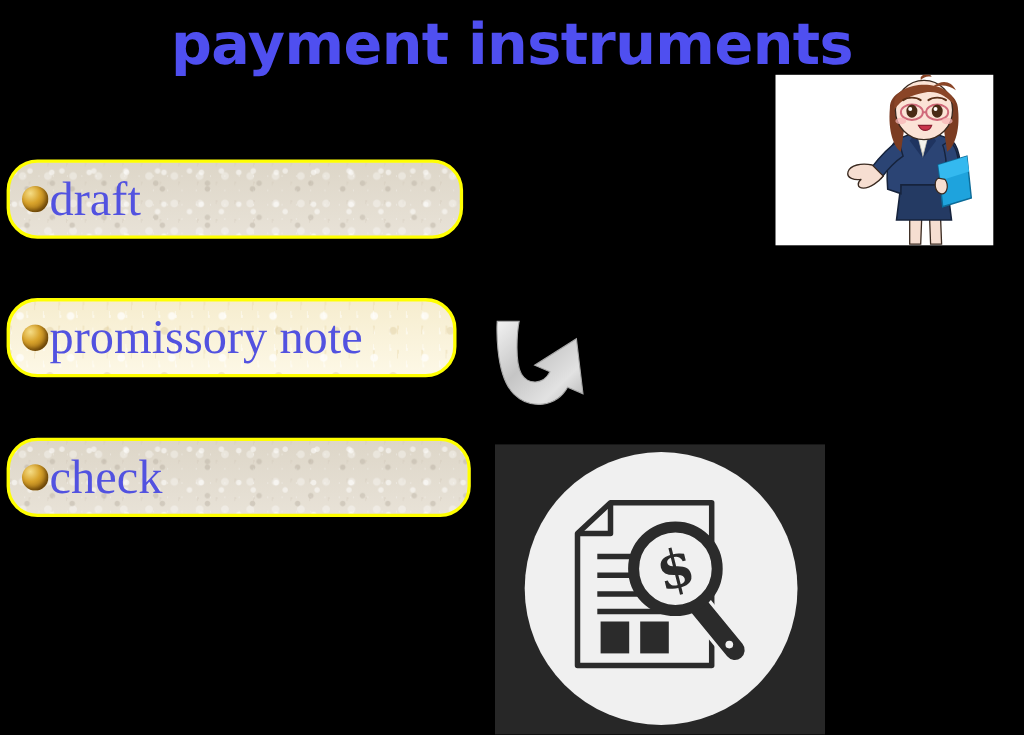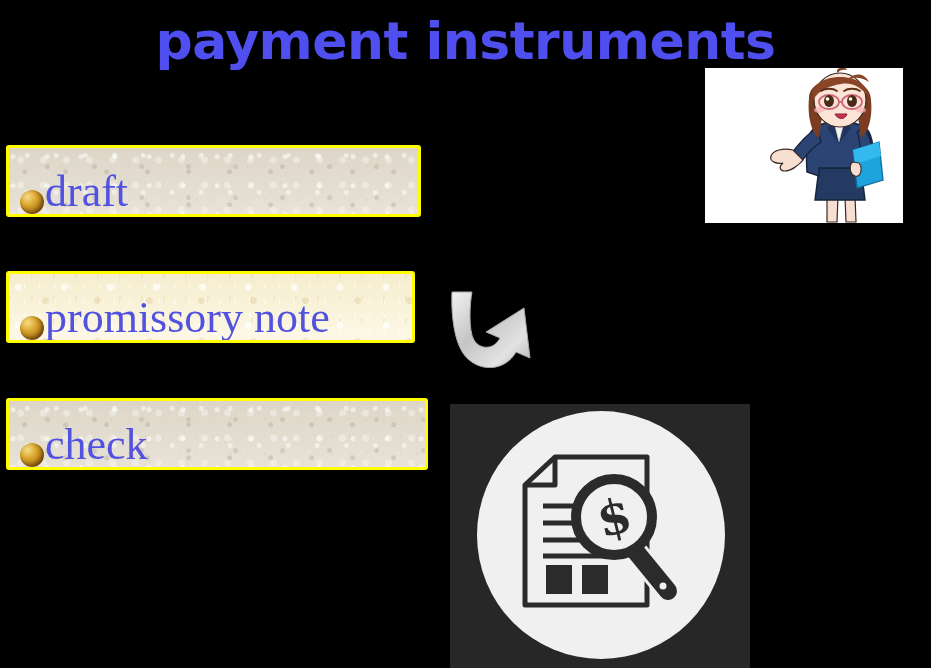--- a/index.html
+++ b/index.html
@@ -32,24 +32,24 @@
     white-space: nowrap;
   }
 
   
   .bullet-box {
     position: absolute;
     left: 6px;
     width: 415px;
     height: 72px;
     border: 3px solid #ffff00;
-    border-radius: 3px;
+    border-radius: 28px;
     box-sizing: border-box;
     display: flex;
-    align-items: flex-end;
+    align-items: center;
     overflow: hidden;
   }
   .box-tex-a {
     background-color: #e6e0d4;
     background-image:
       radial-gradient(circle at 12% 30%, rgba(255,255,255,.55) 0 2px, transparent 3px),
       radial-gradient(circle at 38% 72%, rgba(160,150,135,.30) 0 2px, transparent 3px),
       radial-gradient(circle at 63% 20%, rgba(255,255,255,.5) 0 2px, transparent 3px),
       radial-gradient(circle at 82% 60%, rgba(160,150,135,.28) 0 2px, transparent 3px),
       radial-gradient(circle at 50% 48%, rgba(255,255,255,.35) 0 3px, transparent 4px),

